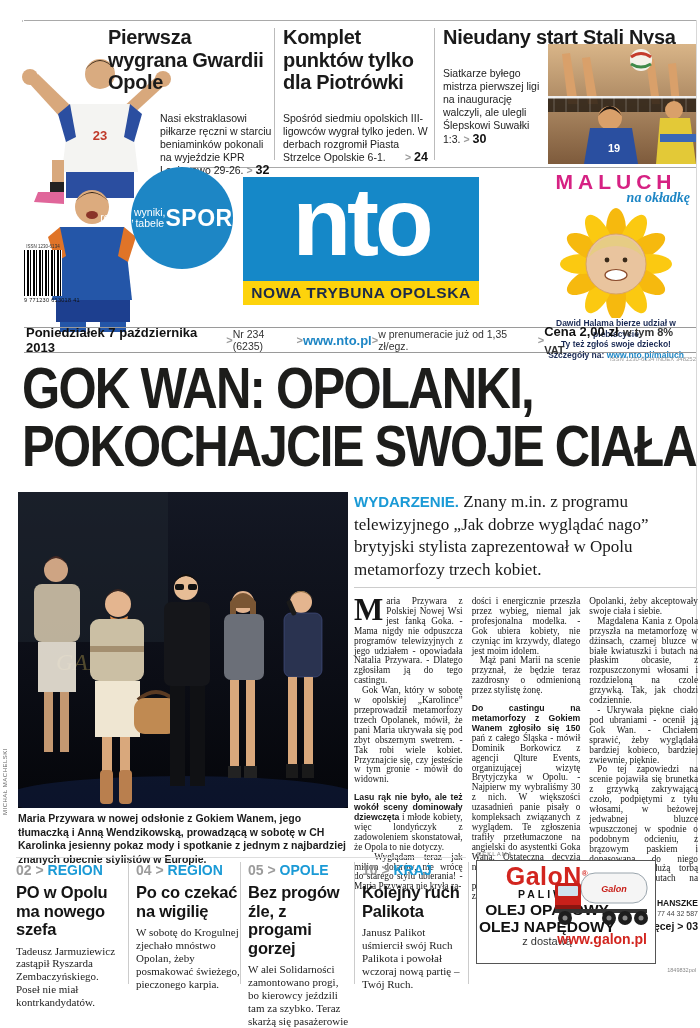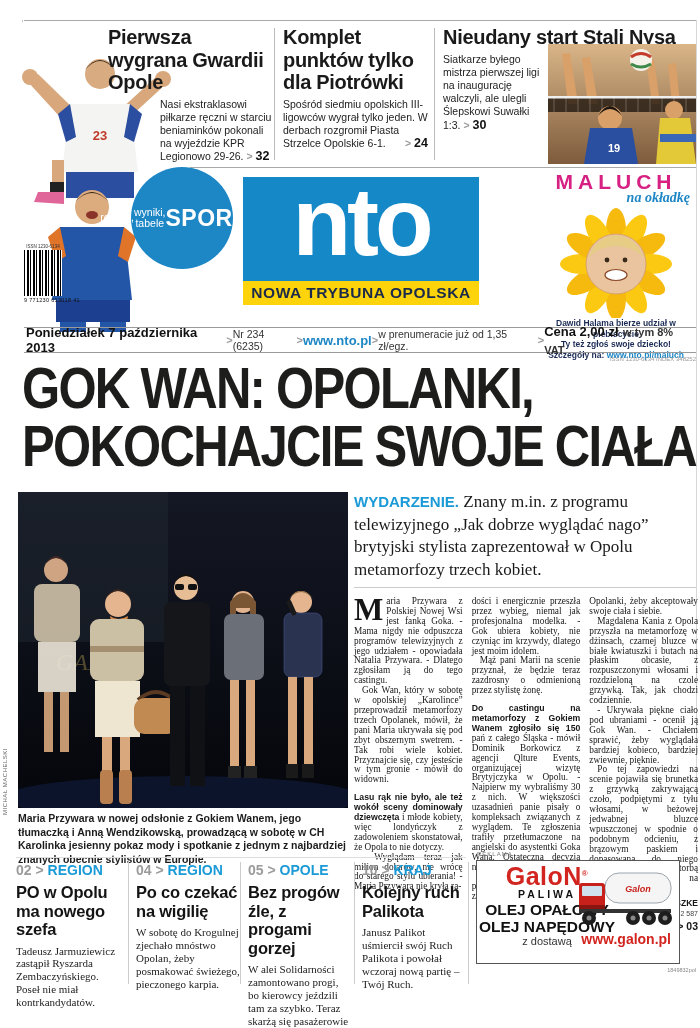--- a/index.html
+++ b/index.html
@@ -3,21 +3,21 @@
 <meta charset="utf-8">
 <style>
   *{margin:0;padding:0;box-sizing:border-box}
   html,body{background:#fff}
   body{width:700px;height:1028px;position:relative;overflow:hidden;
        font-family:"Liberation Sans",sans-serif;color:#111}
   .abs{position:absolute}
   .hair{background:#a9a9a9}
   
   .tt-title{font-weight:700;font-size:20px;line-height:22.5px;color:#1a1a1a;letter-spacing:-.3px}
-  .tt-body{font-size:10.5px;line-height:13.2px;color:#222;margin-top:4px}
+  .tt-body{font-size:10.5px;line-height:13.2px;color:#222;margin-top:18px}
   .pgref{white-space:nowrap}
   .pgref .gt{color:#9b9b9b;font-weight:700}
   .pgref .num{font-weight:700;color:#111;font-size:12.5px}
   
   .sport{width:102px;height:102px;border-radius:50%;background:#1d86c5;color:#fff;
          display:flex;align-items:center;justify-content:center;text-align:center}
   .sport .s1{font-size:10.5px;line-height:11.5px}
   .sport .s2{font-size:23px;font-weight:700;letter-spacing:.5px;line-height:25px}
   .sport .s3{font-size:11.5px;font-weight:700}
   
@@ -74,21 +74,21 @@
   
   .bt{top:862px;position:absolute}
   .bt .kick{font-size:14px;font-weight:700;margin-bottom:5px}
   .bt .kick .pg{color:#9b9b9b}
   .bt .kick .sec{color:#1a9ad6}
   .bt .bt-title{font-weight:700;font-size:16.5px;line-height:18.5px;color:#141414;margin-bottom:6px;letter-spacing:-.2px}
   .bt .bt-body{font-family:"Liberation Serif",serif;font-size:11px;line-height:12.9px;color:#222}
   .vdiv{width:1px;background:#ccc}
   
   .reklama{left:477px;top:851px;font-size:6px;color:#777;letter-spacing:1px}
-  .adbox{left:476px;top:860px;width:204px;height:104px;border:1px solid #555;position:absolute;background:#fff}
+  .adbox{left:476px;top:860px;width:180px;height:104px;border:1px solid #555;position:absolute;background:#fff}
   .ad-brand{position:absolute;left:6px;top:1px;width:128px;text-align:center;
             color:#d2251f;font-weight:700;font-size:25px;letter-spacing:.5px}
   .ad-brand sup{font-size:8px}
   .ad-sub{position:absolute;left:6px;top:27px;width:128px;text-align:center;font-weight:700;font-size:10.5px;letter-spacing:3px;color:#111}
   .ad-l1{position:absolute;left:0;top:40px;width:140px;text-align:center;font-weight:700;font-size:15.5px;color:#111}
   .ad-l2{position:absolute;left:0;top:57px;width:140px;text-align:center;font-weight:700;font-size:15.5px;color:#111}
   .ad-l3{position:absolute;left:0;top:74px;width:140px;text-align:center;font-size:11px;color:#333}
   .ad-url{position:absolute;right:8px;top:70px;color:#d2251f;font-weight:700;font-size:14px}
   .ad-tel{position:absolute;left:0;bottom:1px;width:100%;text-align:center;color:#d2251f;font-weight:700;font-size:14px;letter-spacing:.2px}
   .adcode{left:476px;top:967px;width:220px;text-align:right;font-size:5.5px;color:#888}

